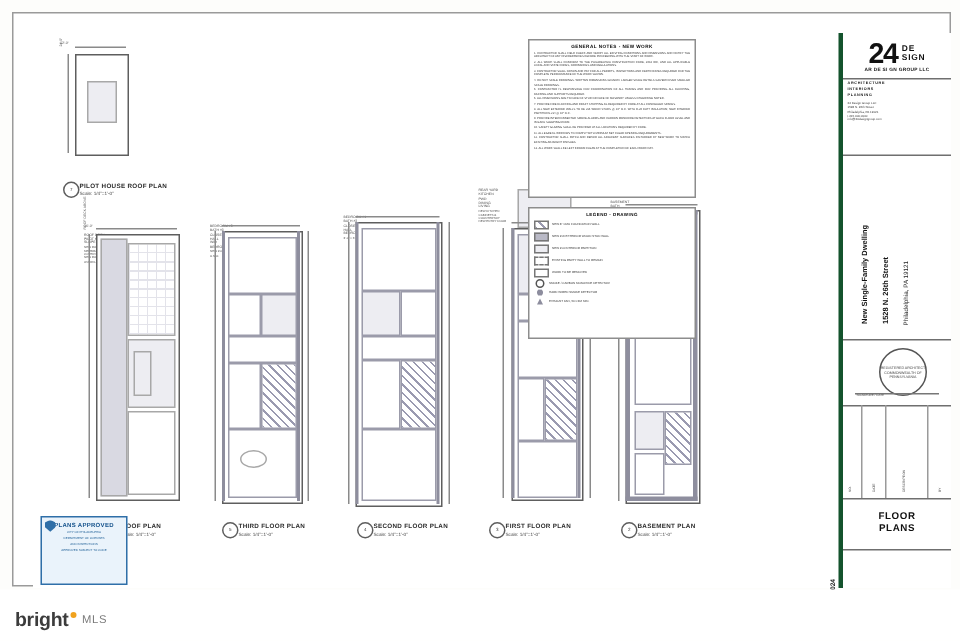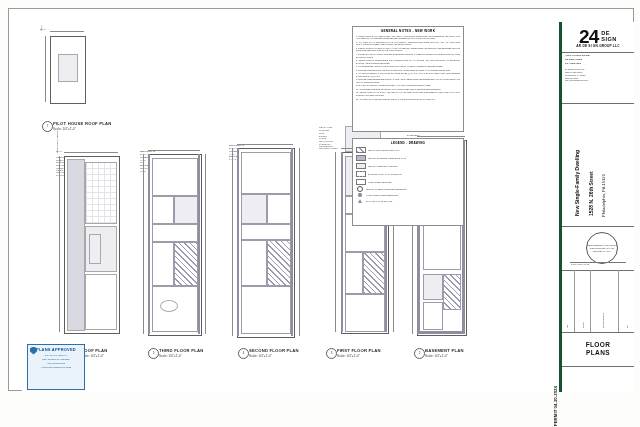--- a/index.html
+++ b/index.html
@@ -393,14 +393,21 @@
         <div id="tb-sheetname">
           <div class="sn">FLOOR</div>
           <div class="sn">PLANS</div>
         </div>
 
       </div>
 
     </div>
   </div>
 
+  <div id="footer">
+    <div id="brand">
+      <div class="bt">bright</div>
+      <div class="dot"></div>
+      <div class="mls">MLS</div>
+    </div>
+  </div>
 
 </div>
 
 </body></html>

